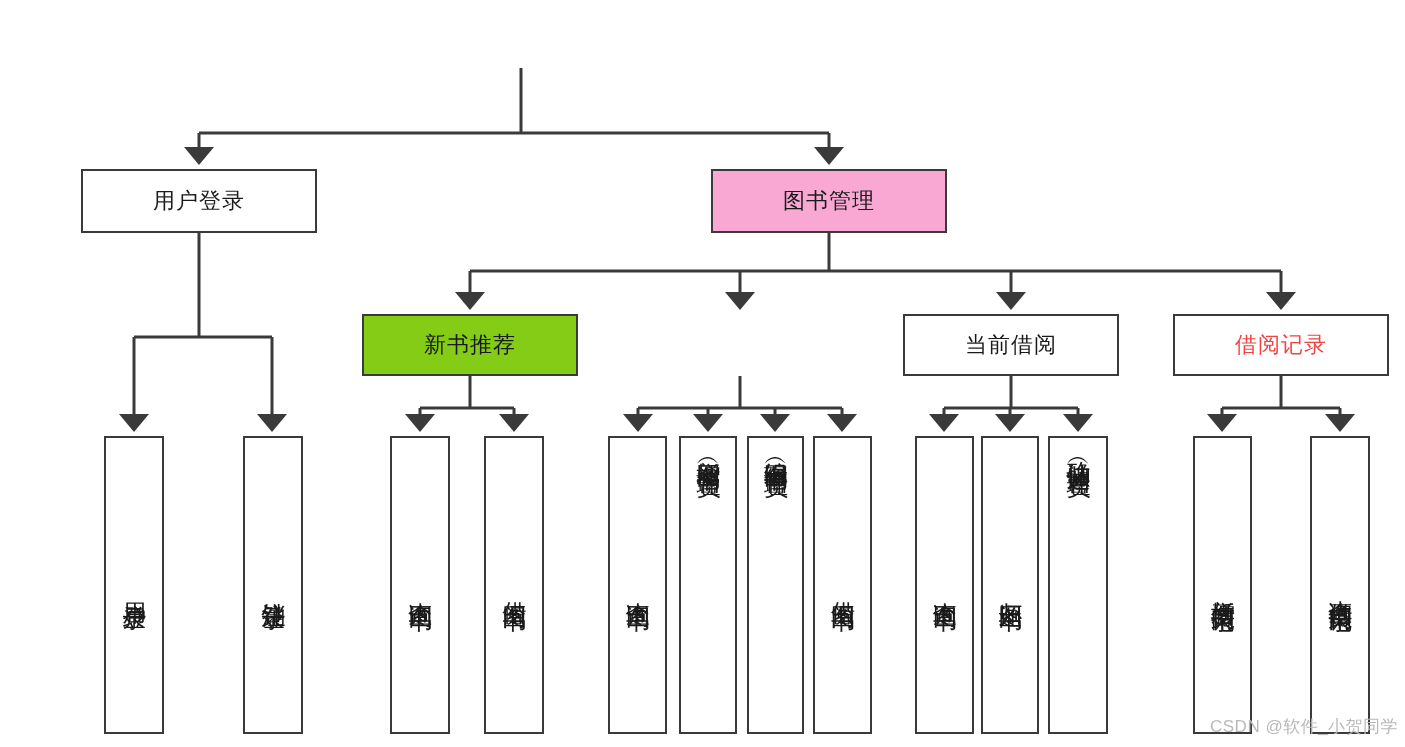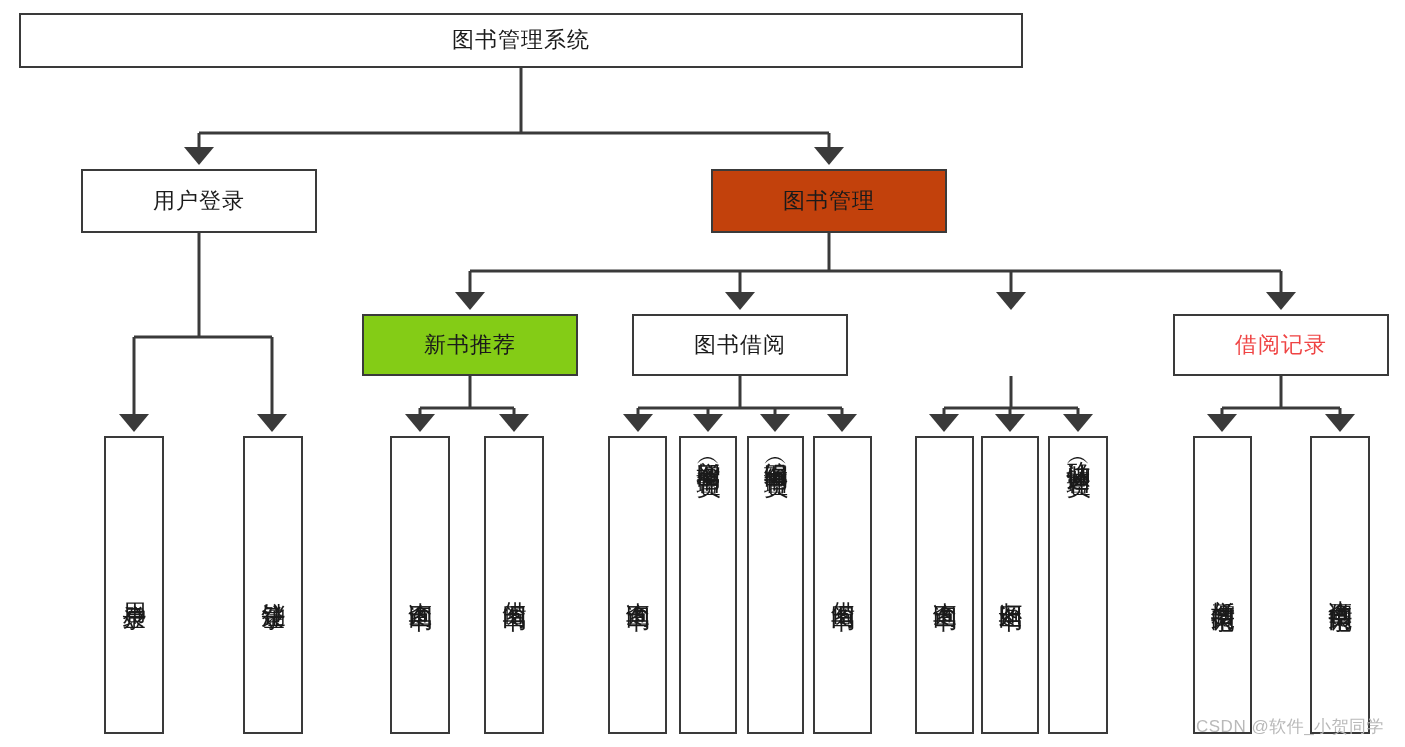--- a/index.html
+++ b/index.html
@@ -112,36 +112,33 @@
       <path d="M1010,408 L1010,423" marker-end="url(#arrow)"></path>
       <path d="M1078,408 L1078,423" marker-end="url(#arrow)"></path>
 
       <path d="M1281,376 L1281,408"></path>
       <path d="M1222,408 L1340,408"></path>
       <path d="M1222,408 L1222,423" marker-end="url(#arrow)"></path>
       <path d="M1340,408 L1340,423" marker-end="url(#arrow)"></path>
     </g>
   </svg>
 
-  <div class="node node-h" style="left: 19px; top: 13px; width: 1004px; height: 55px; border-color: rgb(58, 58, 58); background: rgb(255, 255, 255); color: rgb(26, 26, 26);">
-    <span class="label">图书管理系统</span>
-  </div>
 
   <div class="node node-h" style="left: 81px; top: 169px; width: 236px; height: 64px; border-color: rgb(58, 58, 58); background: rgb(255, 255, 255); color: rgb(26, 26, 26);">
     <span class="label">用户登录</span>
   </div>
-  <div class="node node-h" style="left: 711px; top: 169px; width: 236px; height: 64px; border-color: rgb(58, 58, 58); background: #c2410c; color: rgb(26, 26, 26);">
+  <div class="node node-h" style="left: 711px; top: 169px; width: 236px; height: 64px; border-color: rgb(58, 58, 58); background: #f9a8d4; color: rgb(26, 26, 26);">
     <span class="label">图书管理</span>
   </div>
 
   <div class="node node-h" style="left: 362px; top: 314px; width: 216px; height: 62px; border-color: rgb(58, 58, 58); background: #84cc16; color: rgb(26, 26, 26);">
     <span class="label">新书推荐</span>
   </div>
-  <div class="node node-h" style="left: 632px; top: 314px; width: 216px; height: 62px; border-color: rgb(58, 58, 58); background: rgb(255, 255, 255); color: rgb(26, 26, 26);">
-    <span class="label">图书借阅</span>
+  <div class="node node-h" style="left: 903px; top: 314px; width: 216px; height: 62px; border-color: rgb(58, 58, 58); background: rgb(255, 255, 255); color: rgb(26, 26, 26);">
+    <span class="label">当前借阅</span>
   </div>
   <div class="node node-h" style="left: 1173px; top: 314px; width: 216px; height: 62px; border-color: rgb(58, 58, 58); background: rgb(255, 255, 255); color: #ef4444;">
     <span class="label">借阅记录</span>
   </div>
 
   <div class="node node-v mid" style="left: 104px; top: 436px; width: 60px; height: 298px; border-color: rgb(58, 58, 58); background: rgb(255, 255, 255); color: rgb(26, 26, 26);">
     <span class="label">用户登录</span>
   </div>
   <div class="node node-v mid" style="left: 243px; top: 436px; width: 60px; height: 298px; border-color: rgb(58, 58, 58); background: rgb(255, 255, 255); color: rgb(26, 26, 26);">
     <span class="label">注销登录</span>
@@ -173,15 +170,15 @@
   <div class="node node-v" style="left: 1048px; top: 436px; width: 60px; height: 298px; border-color: rgb(58, 58, 58); background: rgb(255, 255, 255); color: rgb(26, 26, 26);">
     <span class="label">确认归还（管理员）</span>
   </div>
   <div class="node node-v mid" style="left: 1193px; top: 436px; width: 59px; height: 298px; border-color: rgb(58, 58, 58); background: rgb(255, 255, 255); color: rgb(26, 26, 26);">
     <span class="label">新增借阅记录</span>
   </div>
   <div class="node node-v mid" style="left: 1310px; top: 436px; width: 60px; height: 298px; border-color: rgb(58, 58, 58); background: rgb(255, 255, 255); color: rgb(26, 26, 26);">
     <span class="label">查询借阅记录</span>
   </div>
 
-  <div class="watermark" style="left: 1196px; top: 715px; color: rgb(185, 185, 185);">CSDN @软件_小贺同学</div>
+  <div class="watermark" style="left: 1196px; top: 715px; color: rgb(185, 185, 185); padding-left: 14px;">CSDN @软件_小贺同学</div>
 
 </div>
 
 </body></html>

